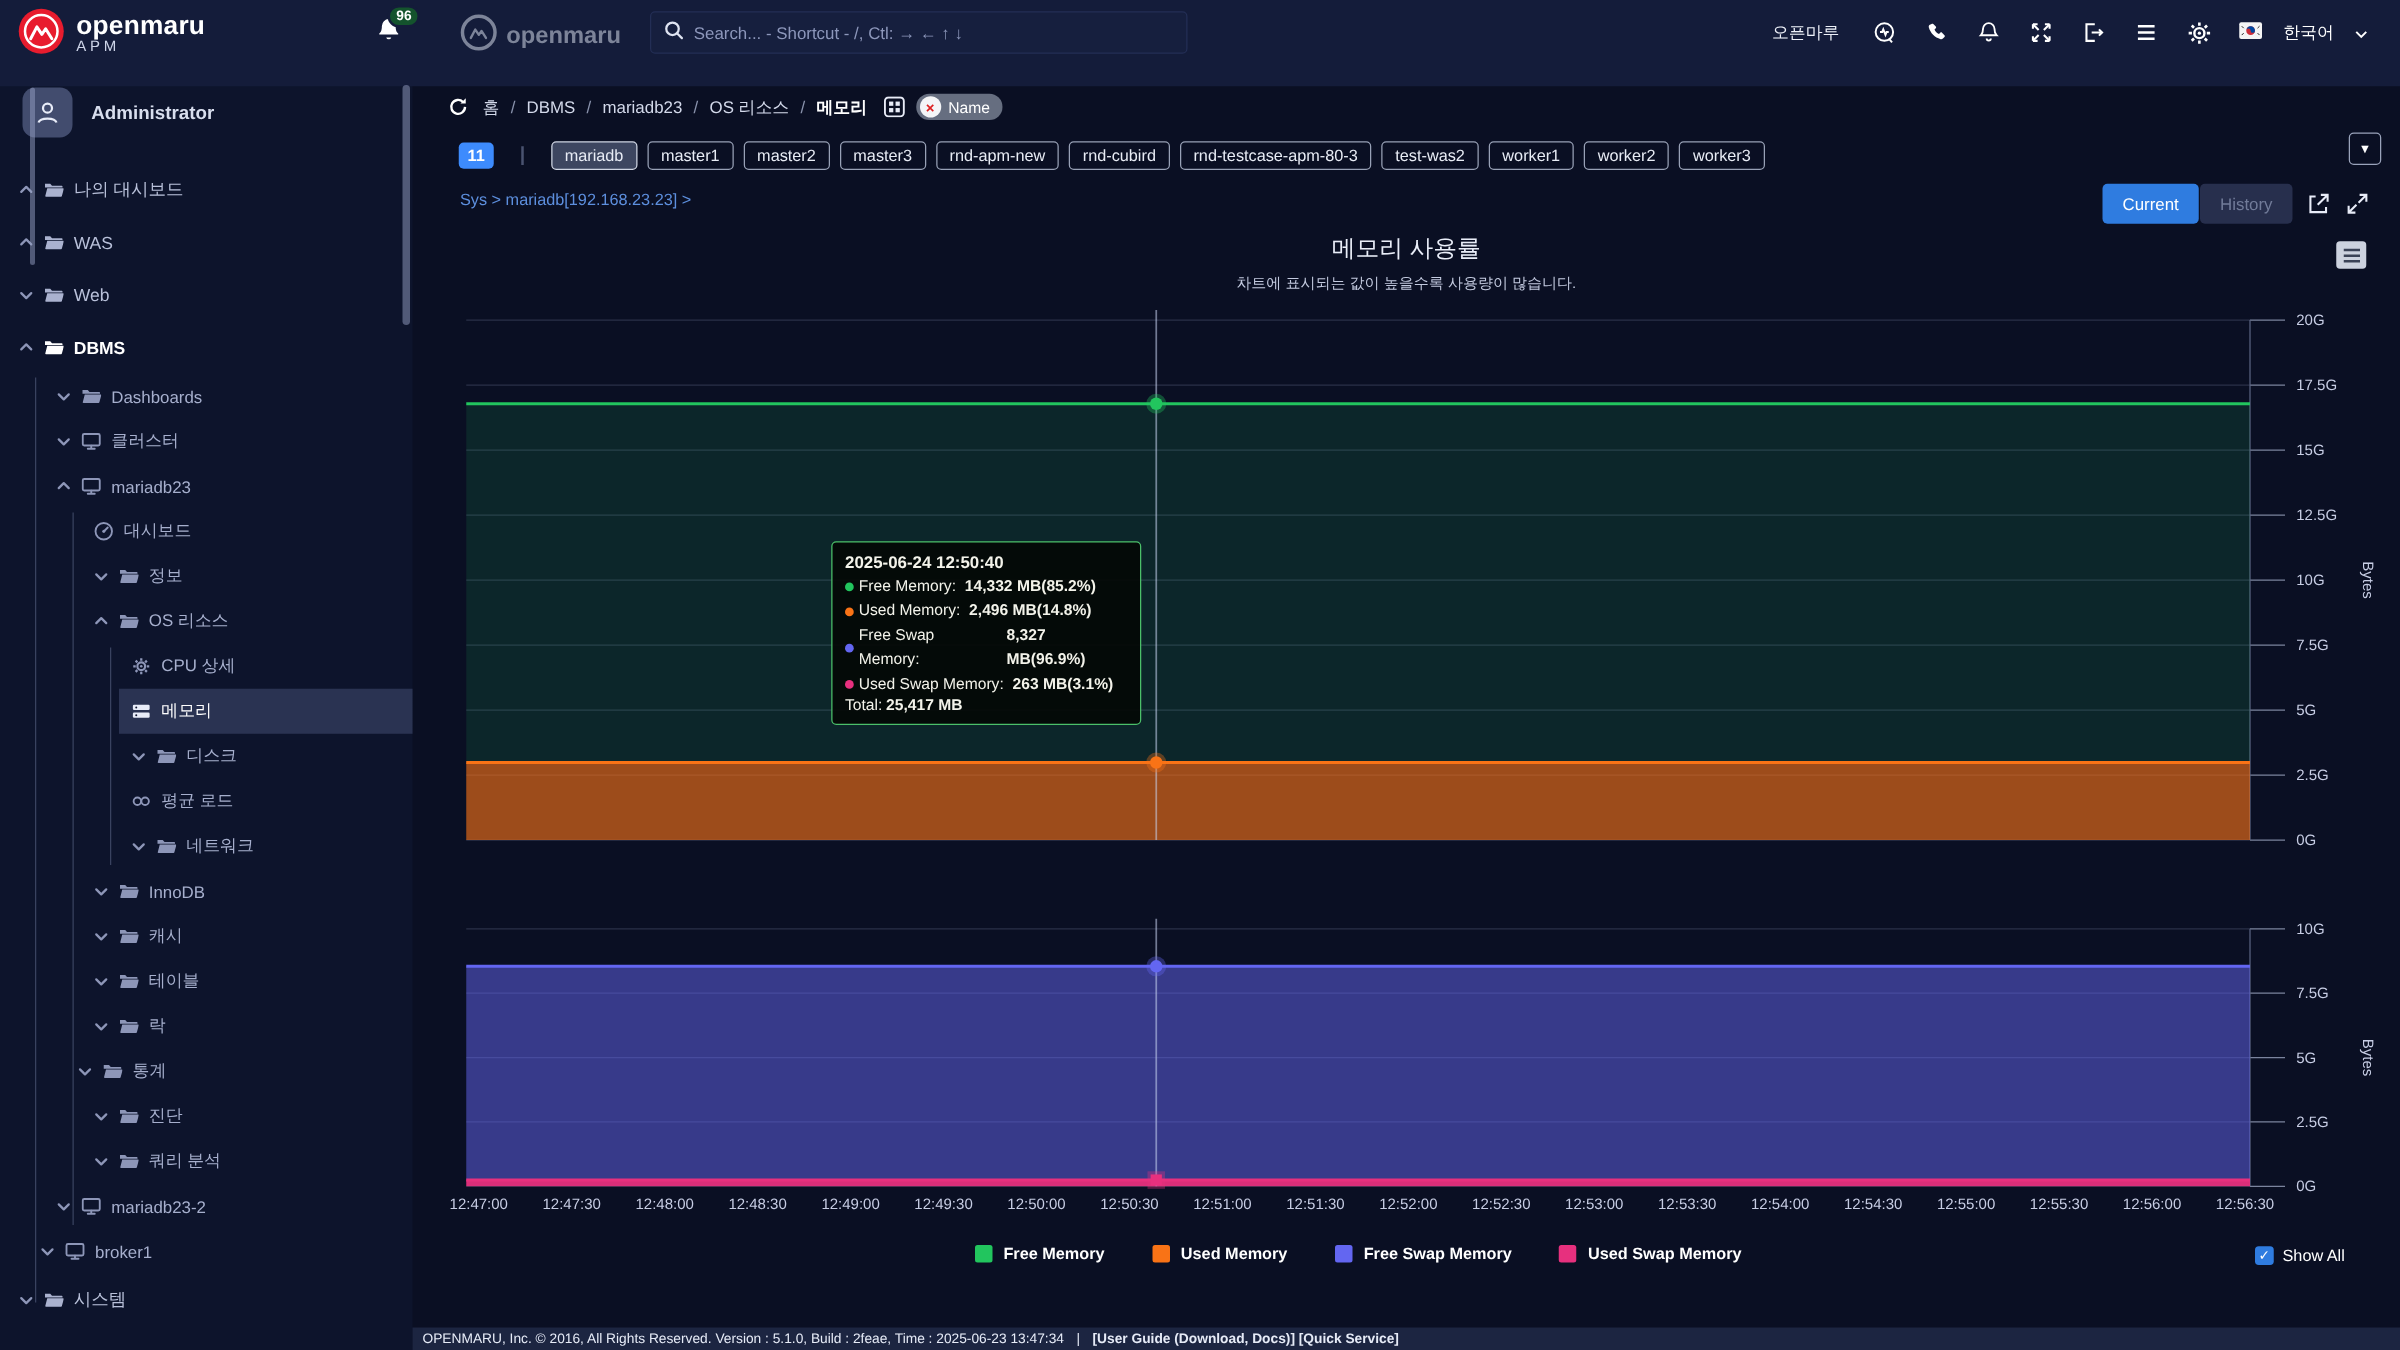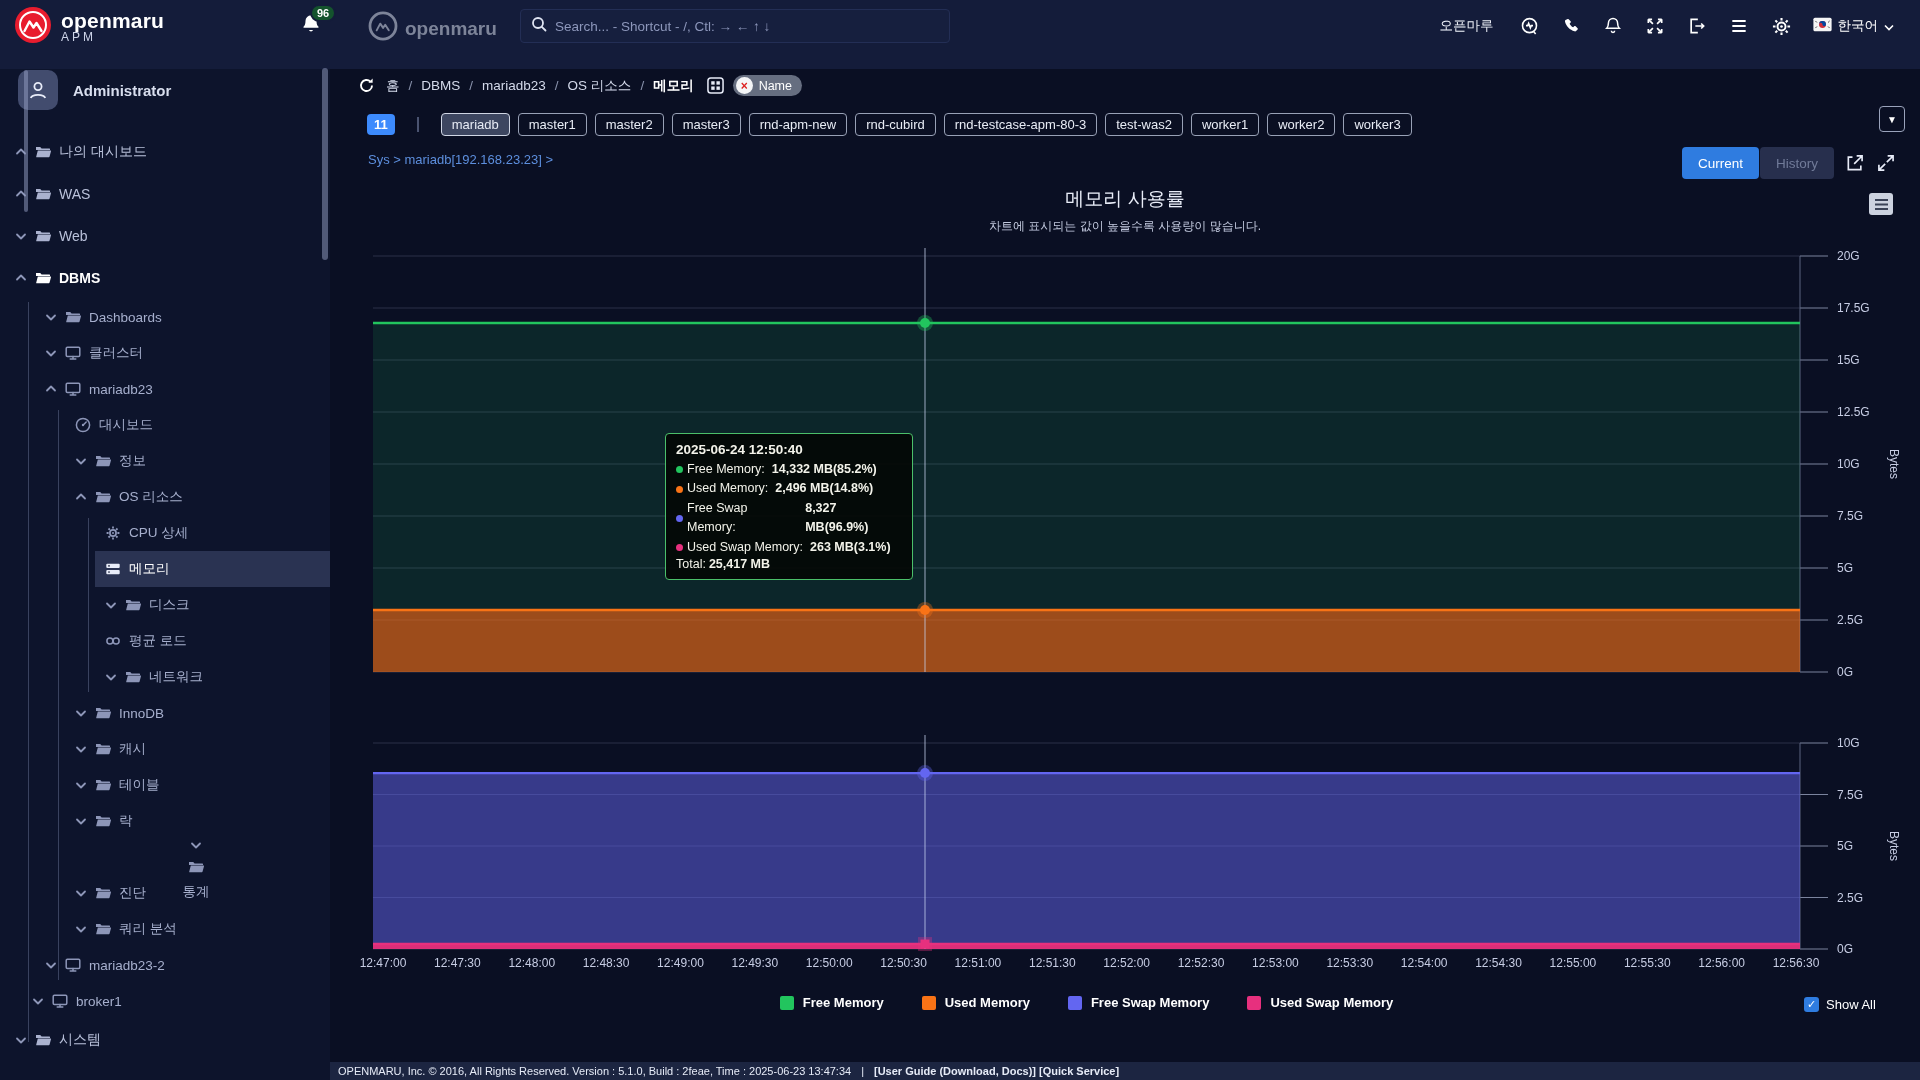--- a/index.html
+++ b/index.html
@@ -14,21 +14,21 @@
 .brand-sub{font-size:12px;color:#cdd4e8;letter-spacing:3px;line-height:13px}
 .bell-wrap{position:absolute;left:300px;top:13px;width:26px;height:26px}
 .badge{position:absolute;top:-9px;left:10px;background:#14532d;color:#fff;font-size:11px;font-weight:bold;padding:1px 5px;border-radius:9px;border:2px solid #141c3a}
 .brand2{position:absolute;left:368px;top:11px;display:flex;align-items:center;gap:7px;color:#7d8499;font-weight:bold;font-size:19px}
 .search{position:absolute;left:520px;top:9px;width:430px;height:34px;background:#161f3e;border:1px solid #232e55;border-radius:4px;display:flex;align-items:center;padding:0 10px;gap:8px}
 .search input{flex:1;background:transparent;border:none;outline:none;color:#cfd5e8;font-size:13.5px;font-family:inherit}
 .search input::placeholder{color:#8d97bb}
 .h-right{position:absolute;right:26px;top:0;height:52px;display:flex;align-items:center;gap:21px}
 .h-icon{width:21px;height:21px;display:flex;align-items:center;justify-content:center;cursor:pointer}
 .uname{font-size:13.5px;color:#eef1f9;margin-right:4px}
-.lang{display:flex;align-items:center;gap:6px;font-size:13.5px;color:#fff;cursor:pointer}
+.lang{display:flex;align-items:center;gap:17px;font-size:13.5px;color:#fff;cursor:pointer}
 
 
 aside{position:absolute;left:0;top:52px;width:330px;height:1028px;background:#0d142c;z-index:5}
 .user{position:absolute;left:18px;top:18px;display:flex;align-items:center;gap:15px}
 .avatar{width:40px;height:40px;border-radius:10px;background:#424c6e;display:flex;align-items:center;justify-content:center}
 .uname2{font-size:15px;font-weight:bold;color:#d8deee}
 #tree{position:absolute;left:0;top:79px;width:330px}
 .trow{position:relative;height:36px;display:flex;align-items:center;gap:8px;cursor:pointer;font-size:13.5px;color:#a6afcd}
 .trow.root{height:42px;font-size:14px;color:#b9c1da}
 .trow.bold{color:#fff;font-weight:bold}
@@ -445,21 +445,21 @@
             </svg>
           </span>
           <span class="ticon">
             <svg viewBox="0 0 16 16" width="16" height="16">
               <path fill="currentColor" d="M1 3h4.2l1.4 1.6h7.9c.3 0 .5.2.5.5V6H1z"></path>
               <path fill="currentColor" d="M1.2 12.8L2.8 6.6h12.7c.3 0 .6.3.5.7l-1.5 5.5c-.1.3-.3.5-.6.5H1.7c-.3 0-.6-.3-.5-.5z"></path>
             </svg>
           </span>
           <span class="tlabel">락</span>
         </div>
-        <div class="trow" style="padding-left: 62px; flex-direction: column;">
+        <div class="trow" style="padding-left: 62px;">
           <span style="display:flex;width:12px;color:#8d96b8">
             <svg class="chev" viewBox="0 0 12 12">
               <path d="M2 4.5l4 4 4-4" fill="none" stroke="currentColor" stroke-width="1.8" stroke-linecap="round" stroke-linejoin="round"></path>
             </svg>
           </span>
           <span class="ticon">
             <svg viewBox="0 0 16 16" width="16" height="16">
               <path fill="currentColor" d="M1 3h4.2l1.4 1.6h7.9c.3 0 .5.2.5.5V6H1z"></path>
               <path fill="currentColor" d="M1.2 12.8L2.8 6.6h12.7c.3 0 .6.3.5.7l-1.5 5.5c-.1.3-.3.5-.6.5H1.7c-.3 0-.6-.3-.5-.5z"></path>
             </svg>

